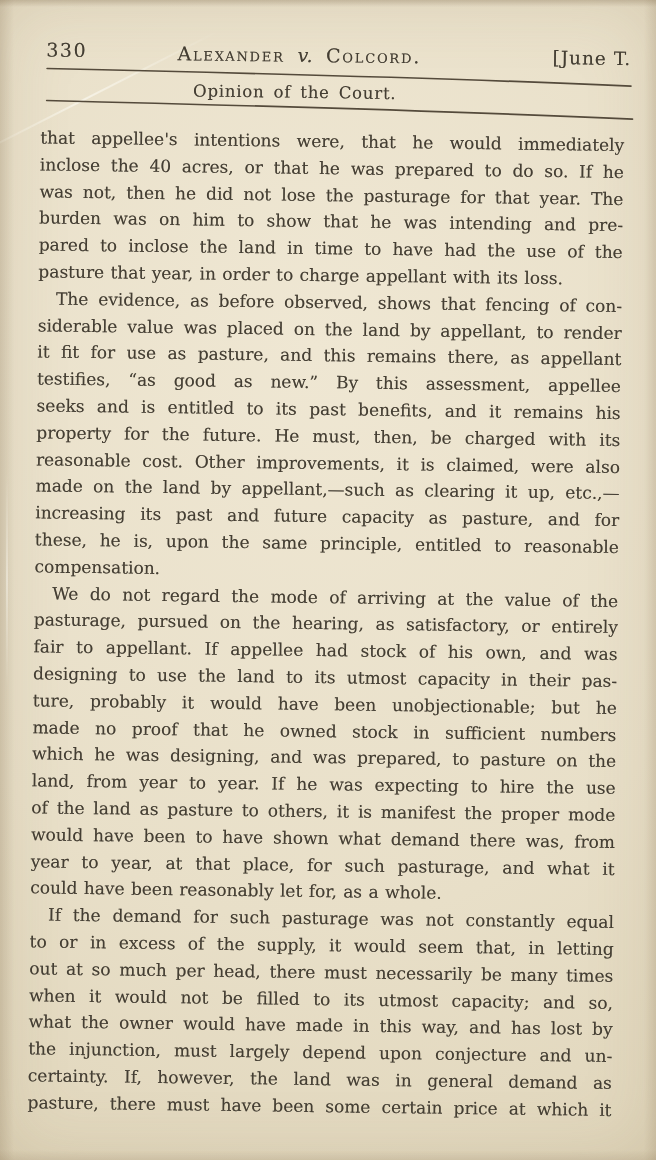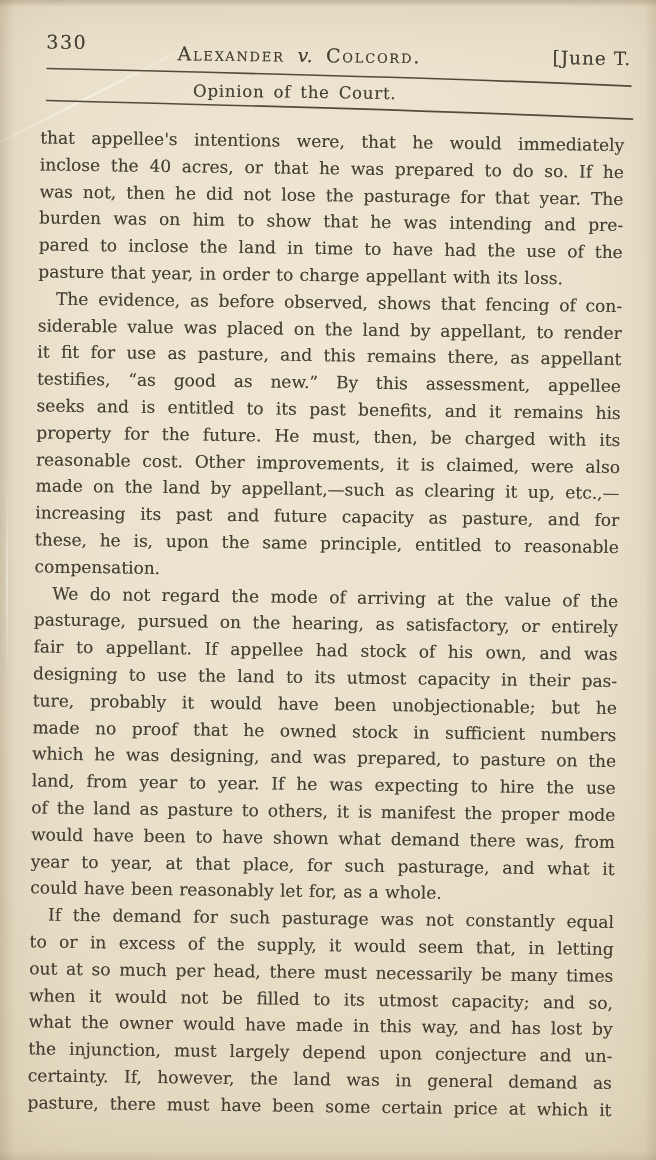--- a/index.html
+++ b/index.html
@@ -51,21 +51,21 @@
     top: 0;
     width: 656px;
     height: 1160px;
     transform: rotate(0.75deg);
     transform-origin: 10px 0;
     text-shadow: 0 0 0.6px rgba(68,62,51,0.5);
   }
   .pagenum {
     position: absolute;
     left: 47px;
-    top: 30px;
+    top: 38px;
     font-size: 19px;
     letter-spacing: 1.5px;
   }
   .case-title {
     position: absolute;
     left: 40px;
     top: 40px;
     width: 520px;
     text-align: center;
     font-size: 19px;

